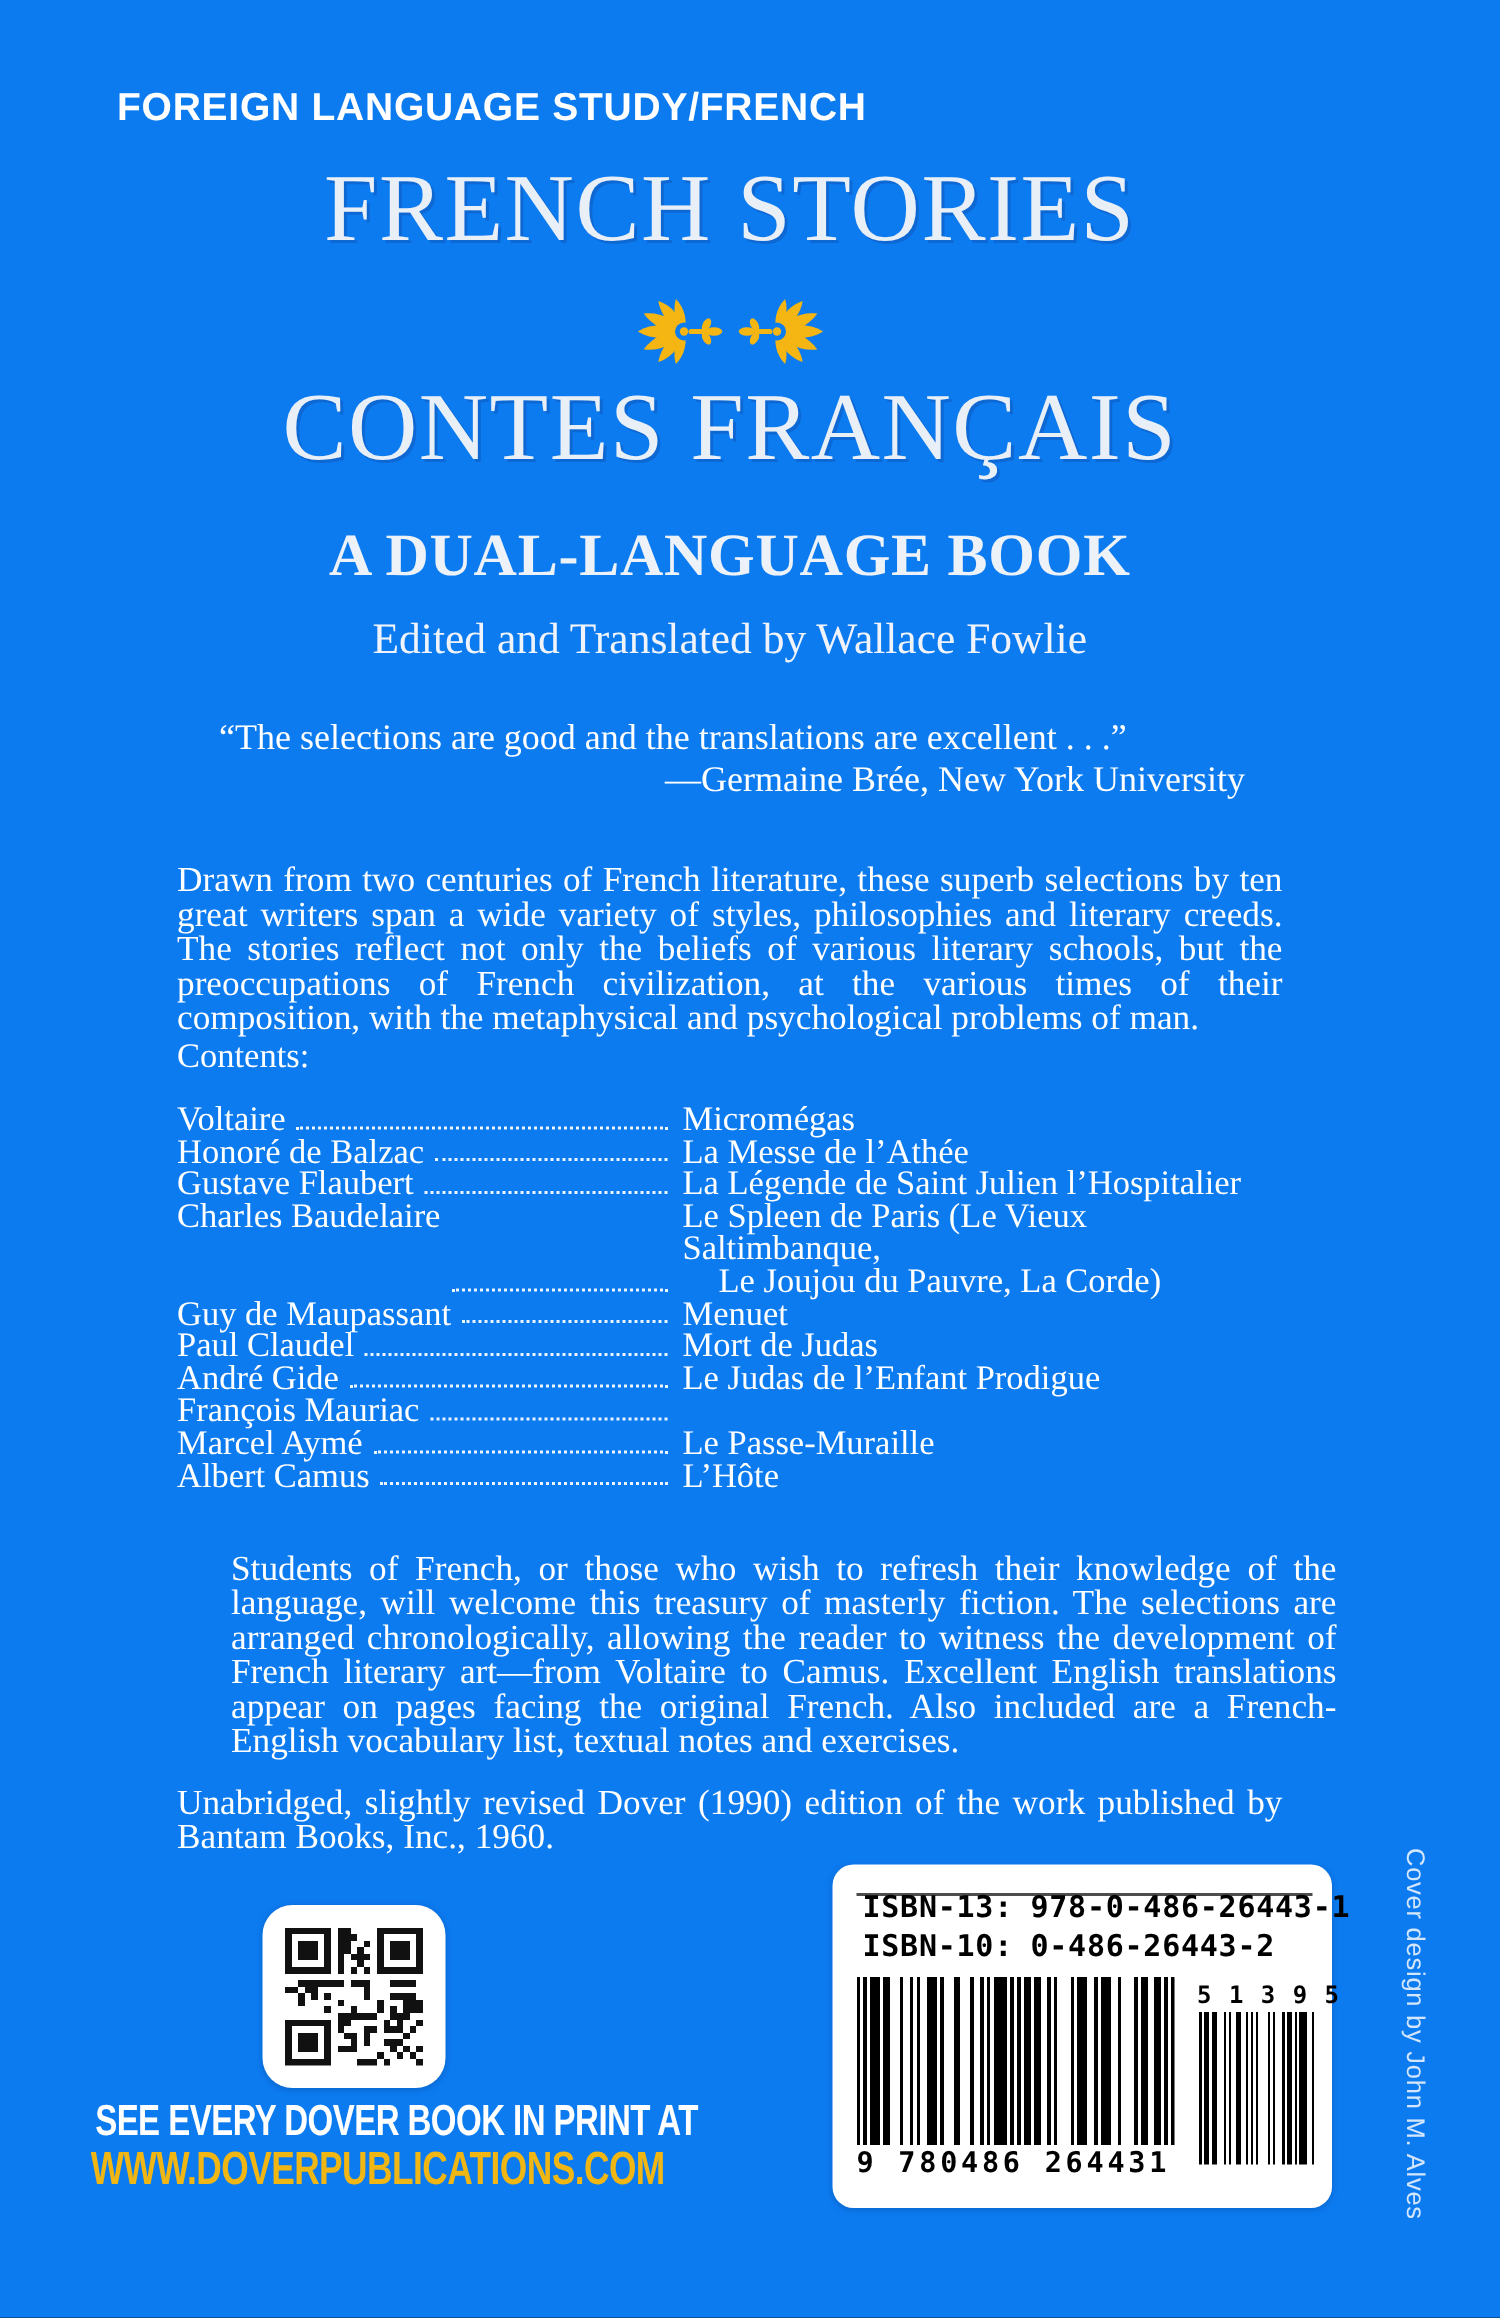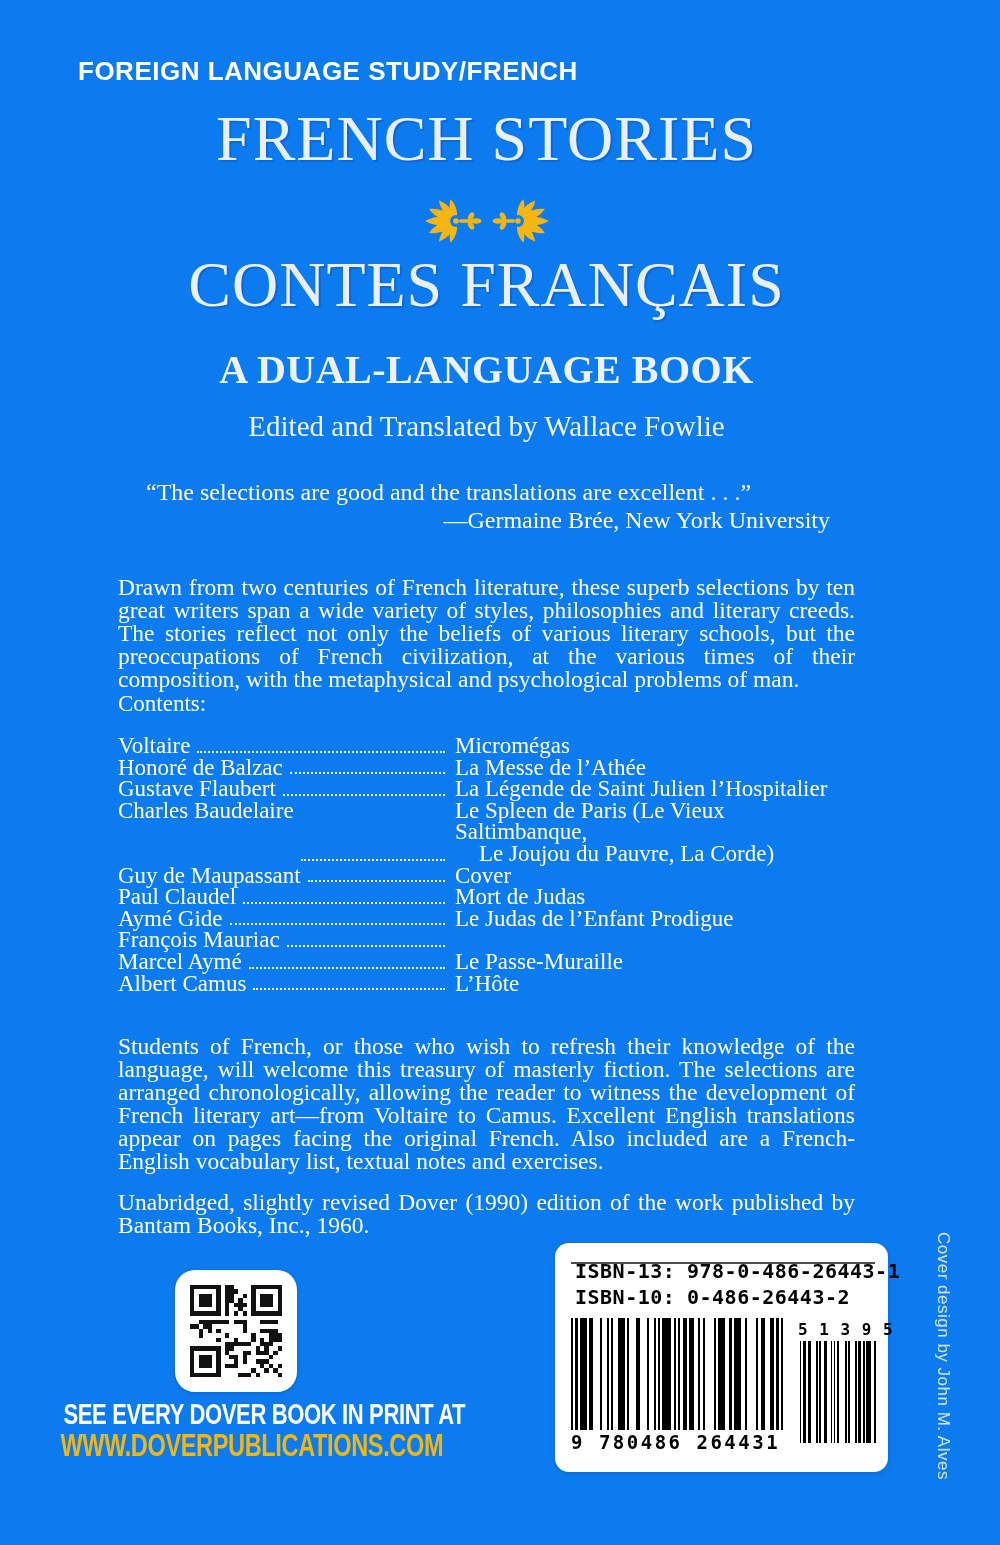--- a/index.html
+++ b/index.html
@@ -30,21 +30,21 @@
   .fleuron-wrap{top:190px;height:62px;display:flex;justify-content:center;align-items:center;}
   .subtitle{top:346px;font-size:40px;font-weight:600;color:#EDF2F9;letter-spacing:.5px;white-space:nowrap;}
   .byline{top:410px;font-size:29px;color:#F0F4FA;white-space:nowrap;}
   .quote-line{position:absolute;left:146px;top:479px;font-size:24px;white-space:nowrap;}
   .quote-attr{position:absolute;left:130px;top:507px;width:700px;text-align:right;font-size:24px;white-space:nowrap;}
   .para{
     position:absolute;left:118px;width:737px;
     font-size:23.5px;line-height:23px;text-align:justify;
   }
   .para1{top:552px;}
-  .para2{top:1011px;}
+  .para2{top:1011px;margin-left:36px;}
   .para3{top:1167px;}
   .toc-heading{position:absolute;left:118px;top:691px;font-size:23px;}
   .toc{position:absolute;left:118px;top:735px;width:737px;font-size:23px;line-height:21.6px;}
   .toc-row{display:flex;}
   .toc-left{width:337px;display:flex;flex:none;}
   .toc-author{white-space:nowrap;}
   .toc-dots{flex:1;border-bottom:2.2px dotted rgba(255,255,255,.92);align-self:flex-end;margin:0 10px 4px 7px;}
   .toc-right{flex:1;min-width:0;}
   .toc-title2{display:block;padding-left:24px;}
   
@@ -156,32 +156,32 @@
           <span class="toc-author">Charles Baudelaire</span>
           <span class="toc-dots"></span>
         </span>
       <span class="toc-right"><span>Le Spleen de Paris (Le Vieux Saltimbanque,</span><span class="toc-title2">Le Joujou du Pauvre, La Corde)</span></span>
     </div>
     <div class="toc-row">
       <span class="toc-left">
           <span class="toc-author">Guy de Maupassant</span>
           <span class="toc-dots"></span>
         </span>
-      <span class="toc-right"><span>Cover</span></span>
+      <span class="toc-right"><span>Menuet</span></span>
     </div>
     <div class="toc-row">
       <span class="toc-left">
           <span class="toc-author">Paul Claudel</span>
           <span class="toc-dots"></span>
         </span>
       <span class="toc-right"><span>Mort de Judas</span></span>
     </div>
     <div class="toc-row">
       <span class="toc-left">
-          <span class="toc-author">Aymé Gide</span>
+          <span class="toc-author">André Gide</span>
           <span class="toc-dots"></span>
         </span>
       <span class="toc-right"><span>Le Judas de l’Enfant Prodigue</span></span>
     </div>
     <div class="toc-row">
       <span class="toc-left">
           <span class="toc-author">François Mauriac</span>
           <span class="toc-dots"></span>
         </span>
     </div>

